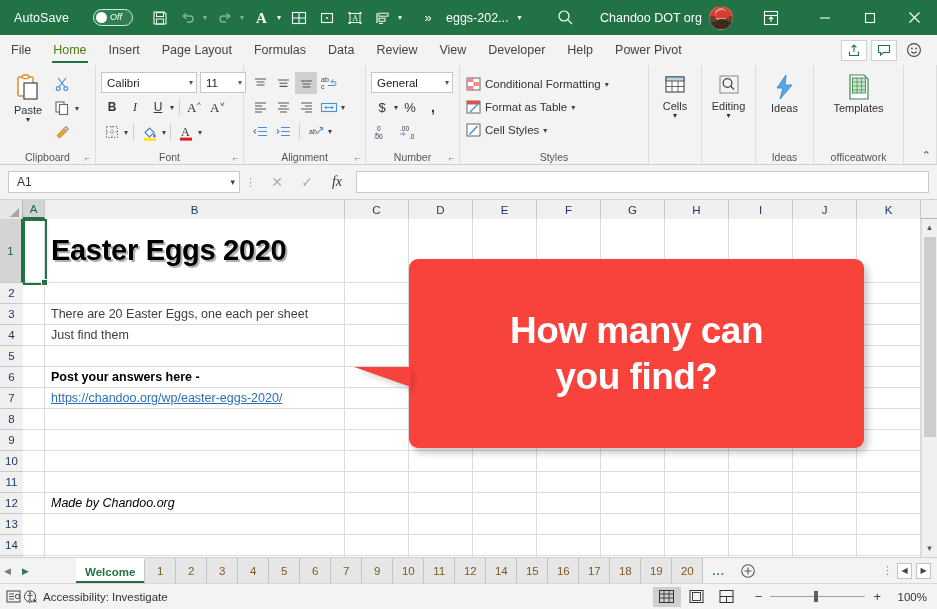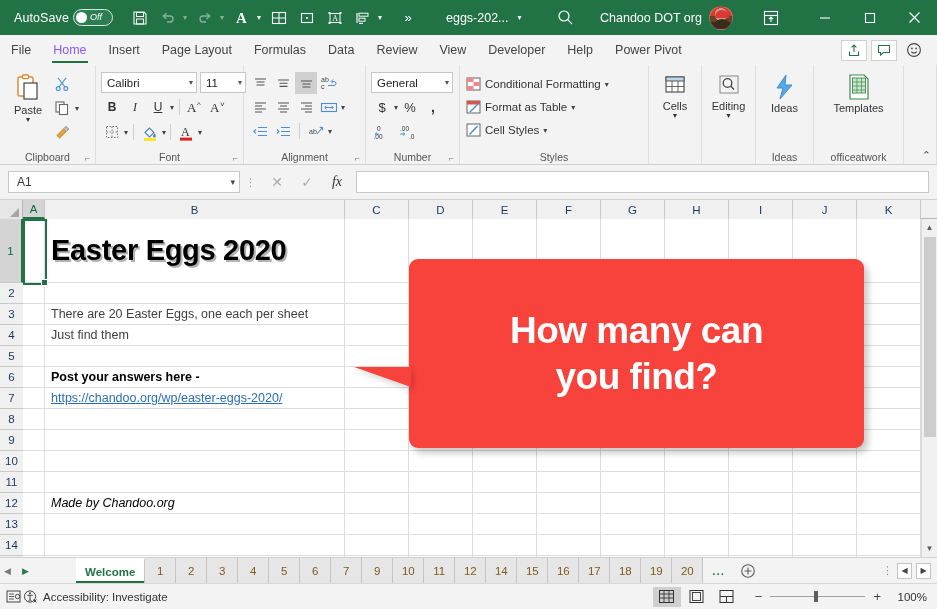--- a/index.html
+++ b/index.html
@@ -22,21 +22,21 @@
   .titlebar {
     height: 35px;
     background: #217346;
     display: flex;
     align-items: center;
     color: #fff;
     flex: 0 0 35px;
     position: relative;
   }
   .tb-left { display: flex; align-items: center; padding-left: 14px; gap: 0; }
-  .autosave-label { font-size: 12.5px; margin-right: 4px; letter-spacing: .1px; }
+  .autosave-label { font-size: 12.5px; margin-right: 24px; letter-spacing: .1px; }
   .toggle {
     width: 40px; height: 17px; border-radius: 9px;
     border: 1px solid #d8e8df; background: #2d7e52;
     display: flex; align-items: center; padding: 0 2px; gap: 3px; font-style: italic;
   }
   .toggle .knob { width: 11px; height: 11px; border-radius: 50%; background: #fff; }
   .toggle .off { font-size: 9px; color: #fff; line-height: 1; padding-right:2px;}
   .qat { display: flex; align-items: center; gap: 2px; margin-left: 14px; }
   .qicon {
     width: 26px; height: 26px;
@@ -78,21 +78,21 @@
     height: 30px; flex: 0 0 30px;
     background: #f3f3f3;
     display: flex; align-items: stretch;
     position: relative;
     border-bottom: 0;
   }
   .rtab {
     padding: 0 11px; display: flex; align-items: center;
     font-size: 12.5px; color: #444; position: relative;
   }
-  .rtab.active { color: #8b5cf6; font-weight: normal; }
+  .rtab.active { color: #4d7c0f; font-weight: normal; }
   .rtab.active::after {
     content: ""; position: absolute; left: 10px; right: 10px; bottom: 2px;
     height: 2.5px; background: #217346;
   }
   .rtab-right { margin-left: auto; display: flex; align-items: center; gap: 4px; padding-right: 10px; }
   .rbox {
     width: 26px; height: 21px; border: 1px solid #cfcfcf; background:#fff;
     display: flex; align-items: center; justify-content: center;
   }
   .rplain { width: 26px; height: 21px; display:flex; align-items:center; justify-content:center; }

